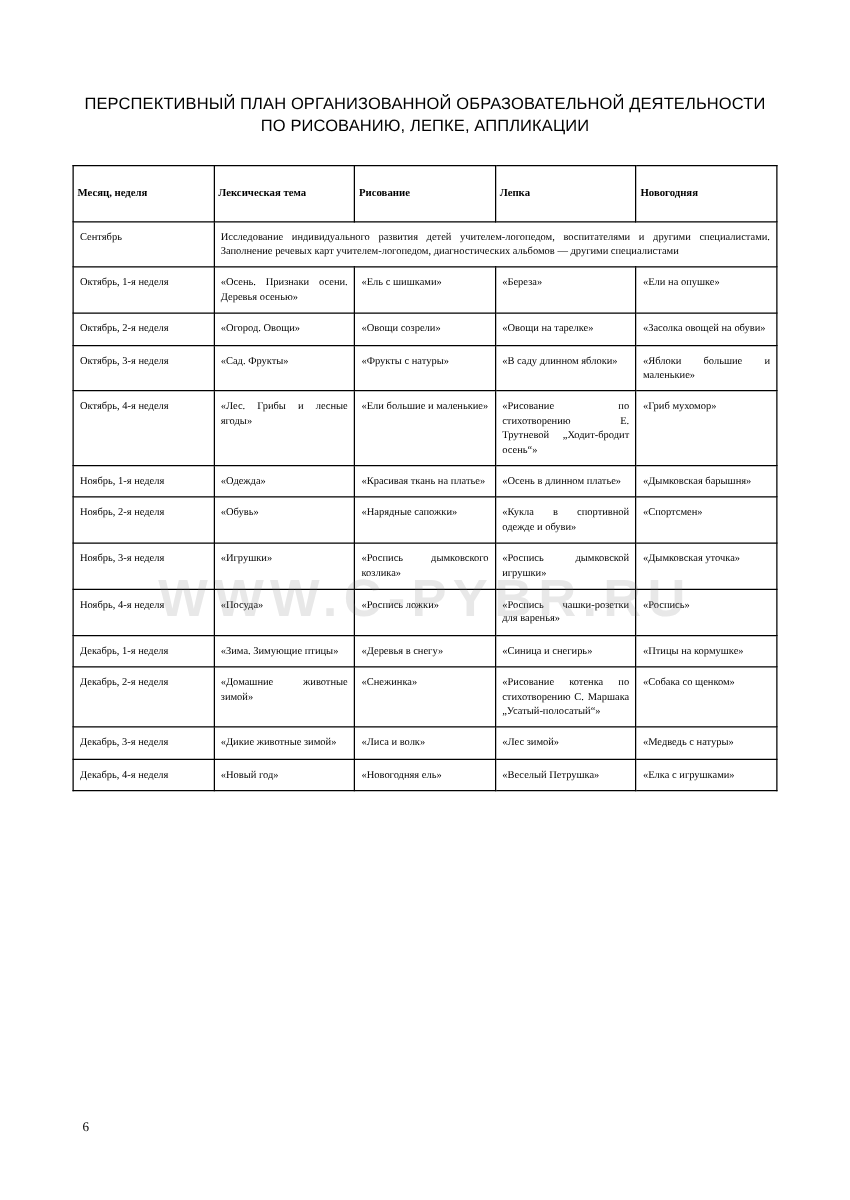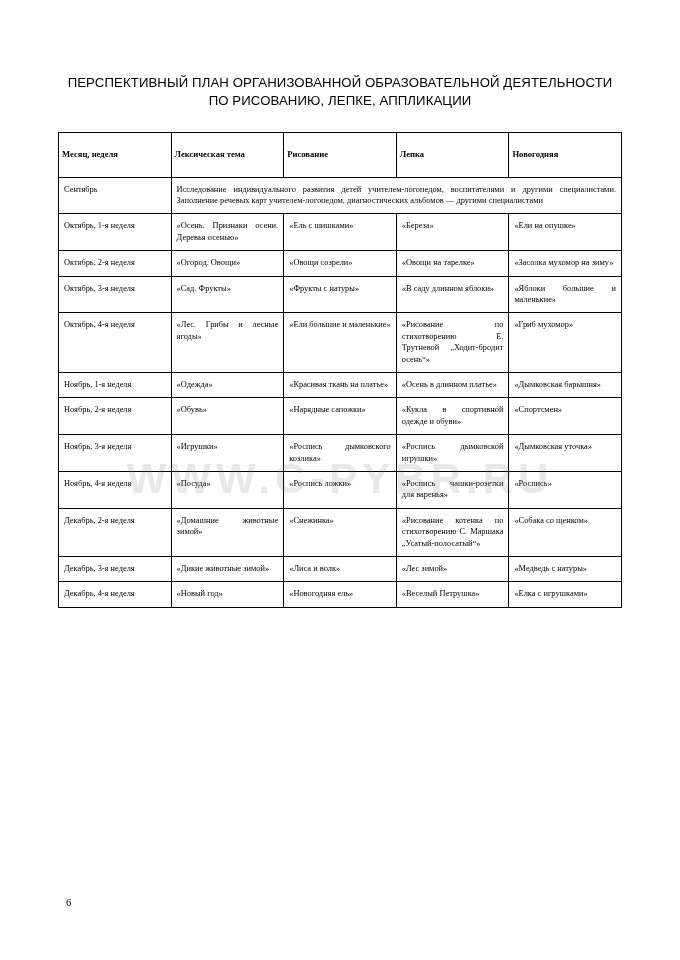--- a/index.html
+++ b/index.html
@@ -117,21 +117,21 @@
           <td class="c-topic">«Осень. Признаки осени. Деревья осенью»</td>
           <td class="c-draw">«Ель с шишками»</td>
           <td class="c-model">«Береза»</td>
           <td class="c-appl">«Ели на опушке»</td>
         </tr>
         <tr>
           <td class="c-month">Октябрь, 2-я неделя</td>
           <td class="c-topic">«Огород. Овощи»</td>
           <td class="c-draw">«Овощи созрели»</td>
           <td class="c-model">«Овощи на тарелке»</td>
-          <td class="c-appl">«Засолка мухомор на зиму»</td>
+          <td class="c-appl">«Засолка овощей на обуви»</td>
         </tr>
         <tr>
           <td class="c-month">Октябрь, 3-я неделя</td>
           <td class="c-topic">«Сад. Фрукты»</td>
           <td class="c-draw">«Фрукты с натуры»</td>
           <td class="c-model">«В саду длинном яблоки»</td>
           <td class="c-appl">«Яблоки большие и маленькие»</td>
         </tr>
         <tr>
           <td class="c-month">Октябрь, 4-я неделя</td>
@@ -162,20 +162,27 @@
           <td class="c-appl">«Дымковская уточка»</td>
         </tr>
         <tr>
           <td class="c-month">Ноябрь, 4-я неделя</td>
           <td class="c-topic">«Посуда»</td>
           <td class="c-draw">«Роспись ложки»</td>
           <td class="c-model">«Роспись чашки-розетки для варенья»</td>
           <td class="c-appl">«Роспись»</td>
         </tr>
         <tr>
+          <td class="c-month">Декабрь, 1-я неделя</td>
+          <td class="c-topic">«Зима. Зимующие птицы»</td>
+          <td class="c-draw">«Деревья в снегу»</td>
+          <td class="c-model">«Синица и снегирь»</td>
+          <td class="c-appl">«Птицы на кормушке»</td>
+        </tr>
+        <tr>
           <td class="c-month">Декабрь, 2-я неделя</td>
           <td class="c-topic">«Домашние животные зимой»</td>
           <td class="c-draw">«Снежинка»</td>
           <td class="c-model">«Рисование котенка по стихотворению С. Маршака „Усатый-полосатый“»</td>
           <td class="c-appl">«Собака со щенком»</td>
         </tr>
         <tr>
           <td class="c-month">Декабрь, 3-я неделя</td>
           <td class="c-topic">«Дикие животные зимой»</td>
           <td class="c-draw">«Лиса и волк»</td>

